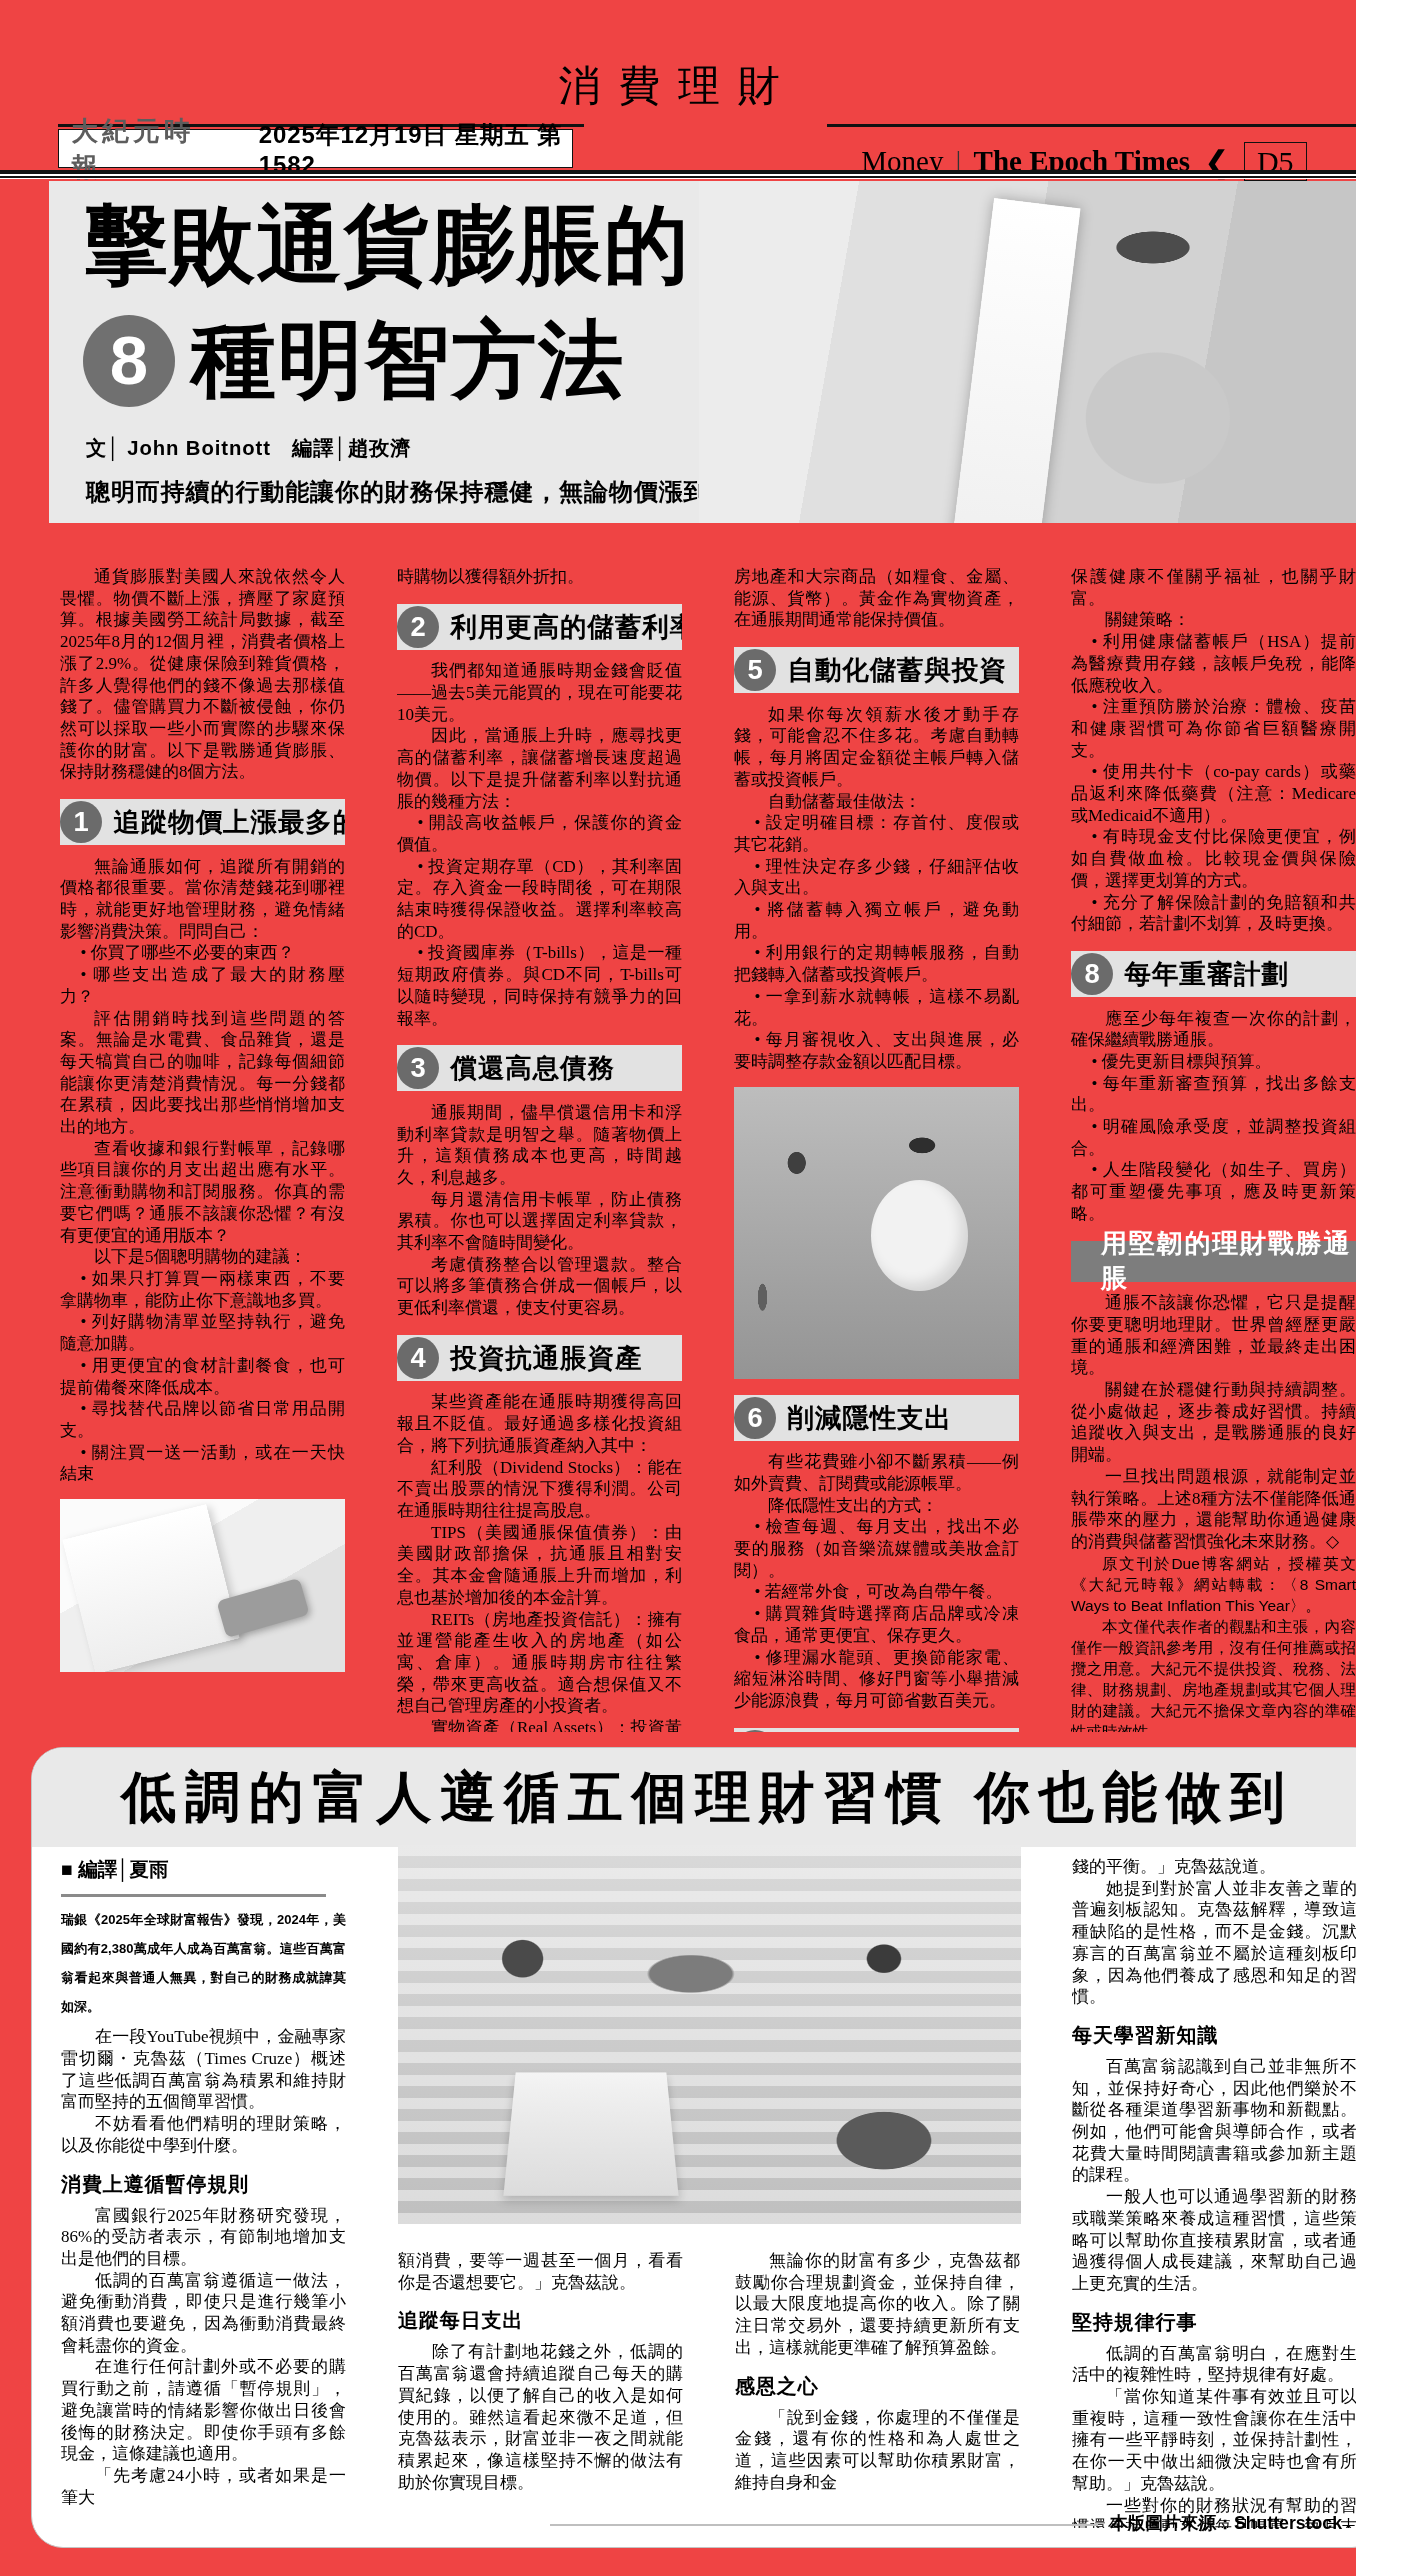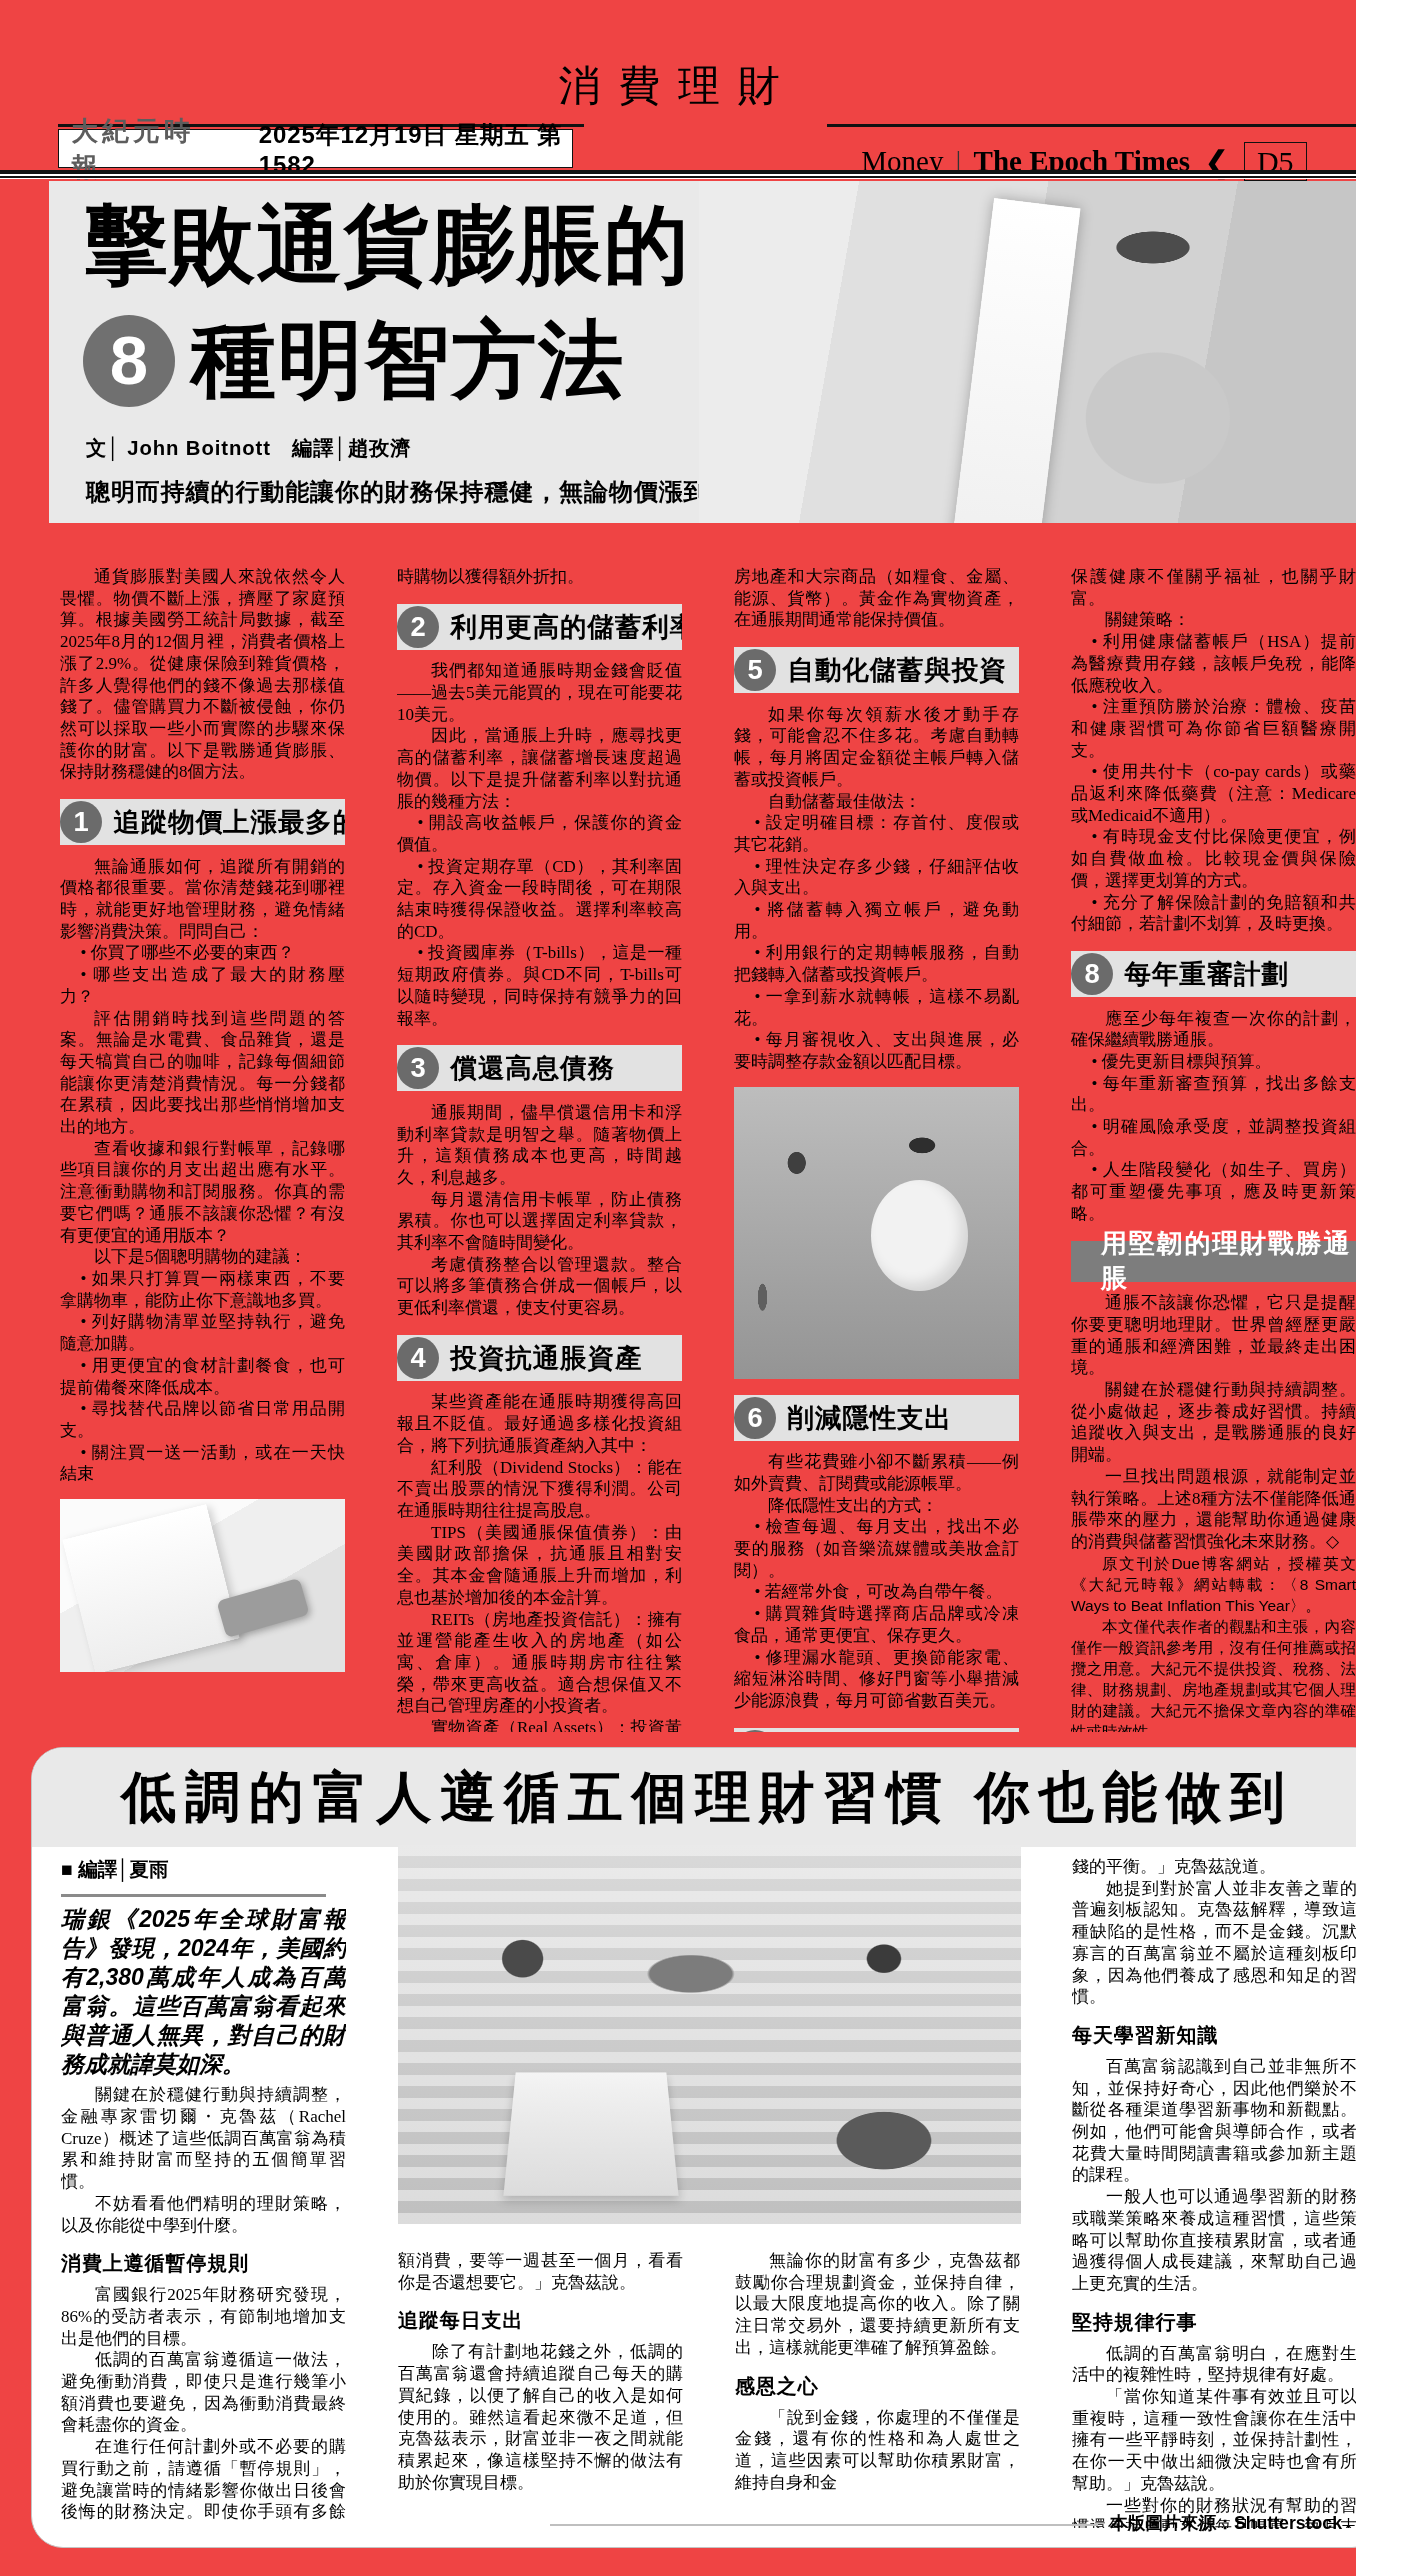--- a/index.html
+++ b/index.html
@@ -40,22 +40,22 @@
   
   .col{position:absolute;width:285px;overflow:hidden;}
   .a1c0{left:60px;top:566px;height:1166px;}
   .a1c1{left:397px;top:566px;height:1166px;}
   .a1c2{left:734px;top:566px;height:1166px;}
   .a1c3{left:1071px;top:566px;height:1166px;}
 
   .p{font-size:17px;line-height:21.7px;text-align:justify;text-indent:2em;margin:0;}
   .p.nc{text-indent:0;}
   .p.bl{text-indent:1.2em;}
-  .lead{font-family:"Liberation Sans","DejaVu Sans",sans-serif;font-weight:700;font-size:23px;
-    line-height:29px;text-align:justify;margin:0 0 5.3px 0;font-style:italic;}
+  .lead{font-family:"Liberation Sans","DejaVu Sans",sans-serif;font-weight:700;font-size:13px;
+    line-height:29px;text-align:justify;margin:0 0 5.3px 0;}
   .note{font-family:"Liberation Sans","DejaVu Sans",sans-serif;font-size:15.5px;line-height:21px;
     text-align:justify;text-indent:2em;margin:0;}
   .note:first-of-type{margin-top:8.8px;}
 
   .secbar{display:flex;align-items:center;background:#e2e2e2;height:46px;margin:16px 0 10.6px;
     font-family:"Liberation Sans","DejaVu Sans",sans-serif;}
   .secnum{flex:0 0 auto;width:42px;height:42px;border-radius:50%;background:#6b6b6b;color:#fff;
     display:flex;align-items:center;justify-content:center;font-size:27.4px;font-weight:700;margin:0 11.5px 0 0;}
   .sectitle{font-size:26.5px;font-weight:700;letter-spacing:0.9px;white-space:nowrap;}
   .darkbar{background:#7d7d7d;color:#fff;height:41px;display:flex;align-items:center;justify-content:center;
@@ -257,21 +257,21 @@
     </div>
 
   <div class="card">
     <div class="card-head">
       <span class="a2-headline">低調的富人遵循五個理財習慣 你也能做到</span>
     </div>
     <div class="a2-byline">■ 編譯│夏雨</div>
     <div class="ph ph-meeting a2photo"></div>
     <div class="col a2c0">
         <p class="lead">瑞銀《2025年全球財富報告》發現，2024年，美國約有2,380萬成年人成為百萬富翁。這些百萬富翁看起來與普通人無異，對自己的財務成就諱莫如深。</p>
-        <p class="p">關鍵在於穩健行動與持續調整，金融專家雷切爾・克魯茲（Rachel Cruze）概述了這些低調百萬富翁為積累和維持財富而堅持的五個簡單習慣。</p>
+        <p class="p">在一段YouTube視頻中，金融專家雷切爾・克魯茲（Times Cruze）概述了這些低調百萬富翁為積累和維持財富而堅持的五個簡單習慣。</p>
         <p class="p">不妨看看他們精明的理財策略，以及你能從中學到什麼。</p>
         <h3 class="h2">消費上遵循暫停規則</h3>
         <p class="p">富國銀行2025年財務研究發現，86%的受訪者表示，有節制地增加支出是他們的目標。</p>
         <p class="p">低調的百萬富翁遵循這一做法，避免衝動消費，即使只是進行幾筆小額消費也要避免，因為衝動消費最終會耗盡你的資金。</p>
         <p class="p">在進行任何計劃外或不必要的購買行動之前，請遵循「暫停規則」，避免讓當時的情緒影響你做出日後會後悔的財務決定。即使你手頭有多餘現金，這條建議也適用。</p>
         <p class="p">「先考慮24小時，或者如果是一筆大</p>
       </div>
     <div class="col a2c1">
         <p class="p nc">額消費，要等一週甚至一個月，看看你是否還想要它。」克魯茲說。</p>
         <h3 class="h2">追蹤每日支出</h3>

